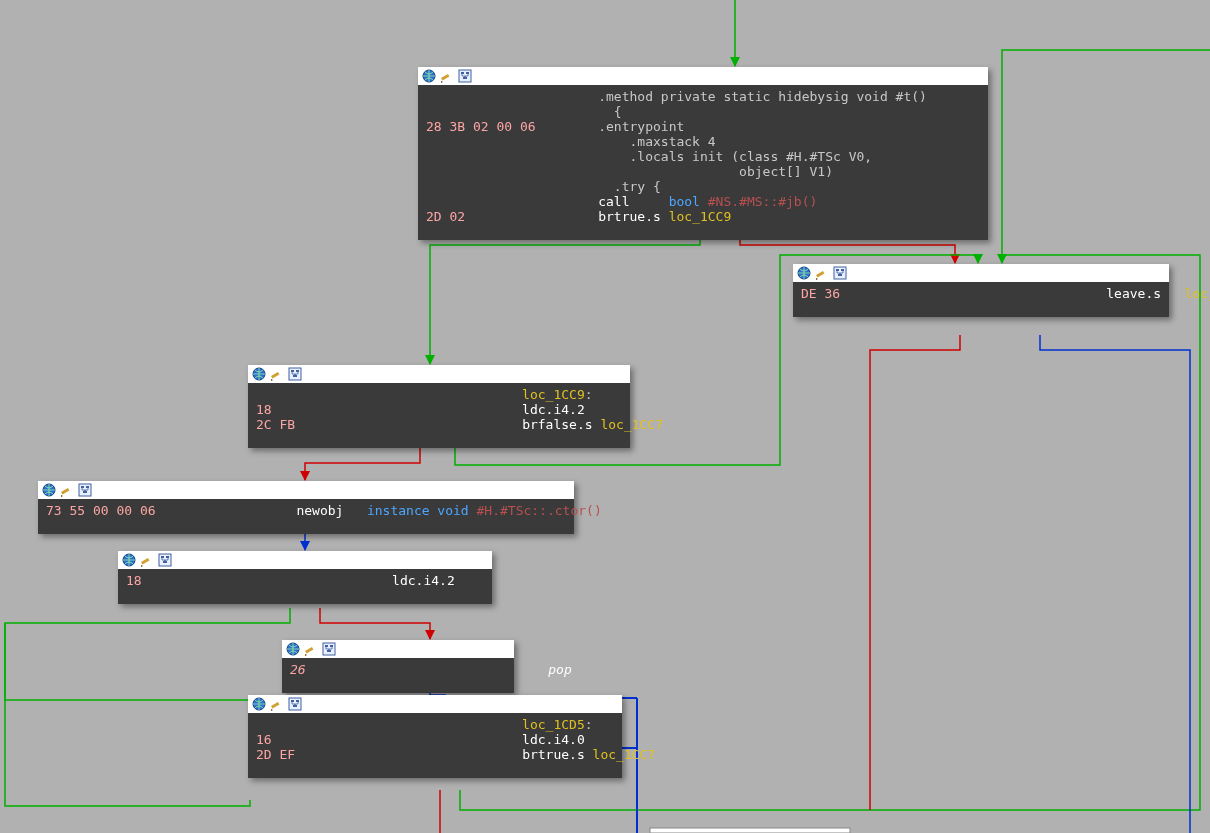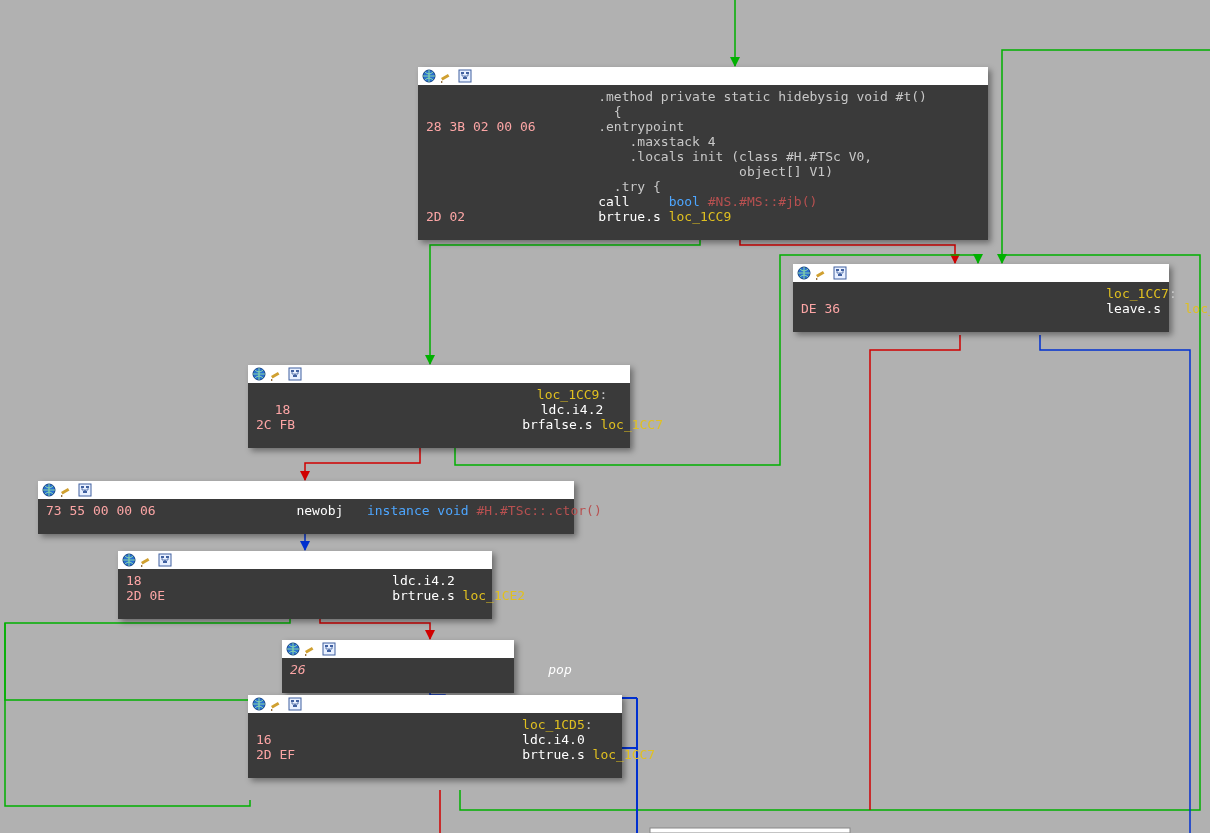--- a/index.html
+++ b/index.html
@@ -154,23 +154,23 @@
         <span class="ico">
           <svg width="14" height="14" viewBox="0 0 14 14">
             <rect x="1" y="1" width="12" height="12" fill="#e8f0ff" stroke="#4060a0"></rect>
             <rect x="3" y="3" width="3" height="2" fill="#4060a0"></rect>
             <rect x="8" y="3" width="3" height="2" fill="#4060a0"></rect>
             <rect x="5" y="8" width="4" height="2" fill="#4060a0"></rect>
             <path d="M4,5 v2 h3 v1 M10,5 v2 h-3 v1" stroke="#4060a0" fill="none" stroke-width="0.8"></path>
           </svg>
         </span>
       </div>
-      <div class="node-body"><span class="line"><span></span><span>                                       </span><span class="lbl">loc_1CC7</span><span class="plain">:</span></span><span class="line"><span class="addr">DE 36</span><span>                                  </span><span class="mnem">leave.s</span><span class="plain">   </span><span class="lbl">loc_1CFF</span></span></div>
-    </div>
-<div id="n3" class="node" style="left: 248px; top: 365px; width: 382px; text-align: center;">
+      <div class="node-body"><span class="line"><span class="addr">DE 36</span><span>                                  </span><span class="mnem">leave.s</span><span class="plain">   </span><span class="lbl">loc_1CFF</span></span></div>
+    </div>
+<div id="n3" class="node" style="left: 248px; top: 365px; width: 382px;">
       <div class="node-header">
         <span class="ico">
           <svg width="14" height="14" viewBox="0 0 14 14">
             <circle cx="7" cy="7" r="6" fill="#2a70d0" stroke="#104080"></circle>
             <path d="M1,7 h12 M7,1 v12 M3,3 Q7,7 11,3 M3,11 Q7,7 11,11" stroke="#a0f0a0" stroke-width="0.8" fill="none"></path>
           </svg>
         </span>
         <span class="ico">
           <svg width="14" height="14" viewBox="0 0 14 14">
             <rect x="1" y="9" width="8" height="3" fill="#d0a030" transform="rotate(-30 1 9)"></rect>
@@ -232,21 +232,21 @@
         <span class="ico">
           <svg width="14" height="14" viewBox="0 0 14 14">
             <rect x="1" y="1" width="12" height="12" fill="#e8f0ff" stroke="#4060a0"></rect>
             <rect x="3" y="3" width="3" height="2" fill="#4060a0"></rect>
             <rect x="8" y="3" width="3" height="2" fill="#4060a0"></rect>
             <rect x="5" y="8" width="4" height="2" fill="#4060a0"></rect>
             <path d="M4,5 v2 h3 v1 M10,5 v2 h-3 v1" stroke="#4060a0" fill="none" stroke-width="0.8"></path>
           </svg>
         </span>
       </div>
-      <div class="node-body"><span class="line"><span class="addr">18</span><span>                                </span><span class="mnem">ldc.i4.2</span></span><span class="line"><span class="addr">2D 0E</span><span>                             </span><span class="mnem">brtrue.s </span><span class="lbl">loc_1CE2</span></span></div>
+      <div class="node-body"><span class="line"><span class="addr">18</span><span>                                </span><span class="mnem">ldc.i4.2</span></span></div>
     </div>
 <div id="n6" class="node" style="left: 282px; top: 640px; width: 232px; font-style: italic;">
       <div class="node-header">
         <span class="ico">
           <svg width="14" height="14" viewBox="0 0 14 14">
             <circle cx="7" cy="7" r="6" fill="#2a70d0" stroke="#104080"></circle>
             <path d="M1,7 h12 M7,1 v12 M3,3 Q7,7 11,3 M3,11 Q7,7 11,11" stroke="#a0f0a0" stroke-width="0.8" fill="none"></path>
           </svg>
         </span>
         <span class="ico">

